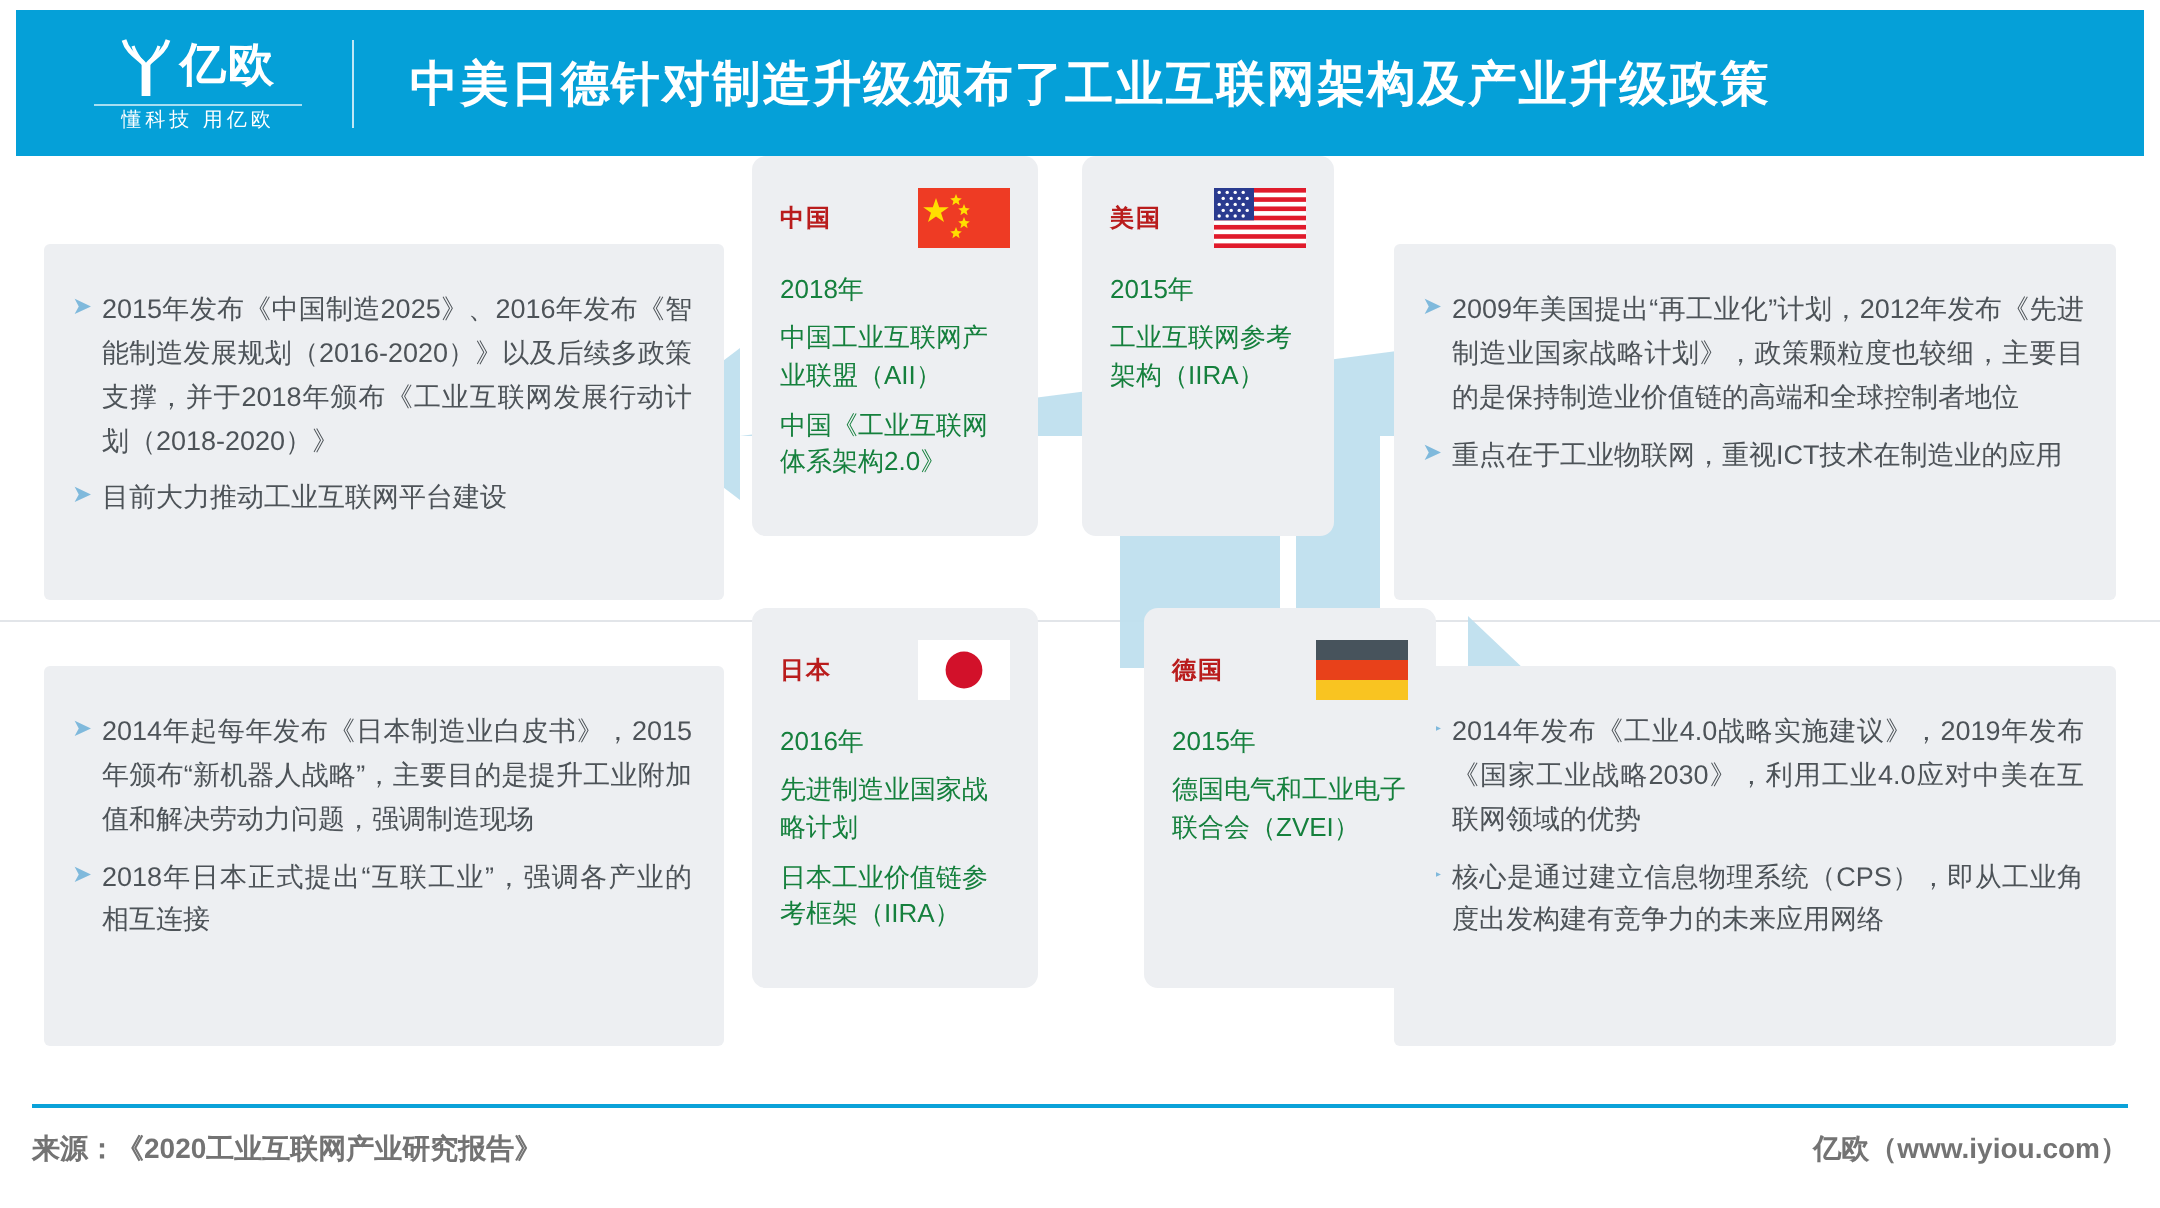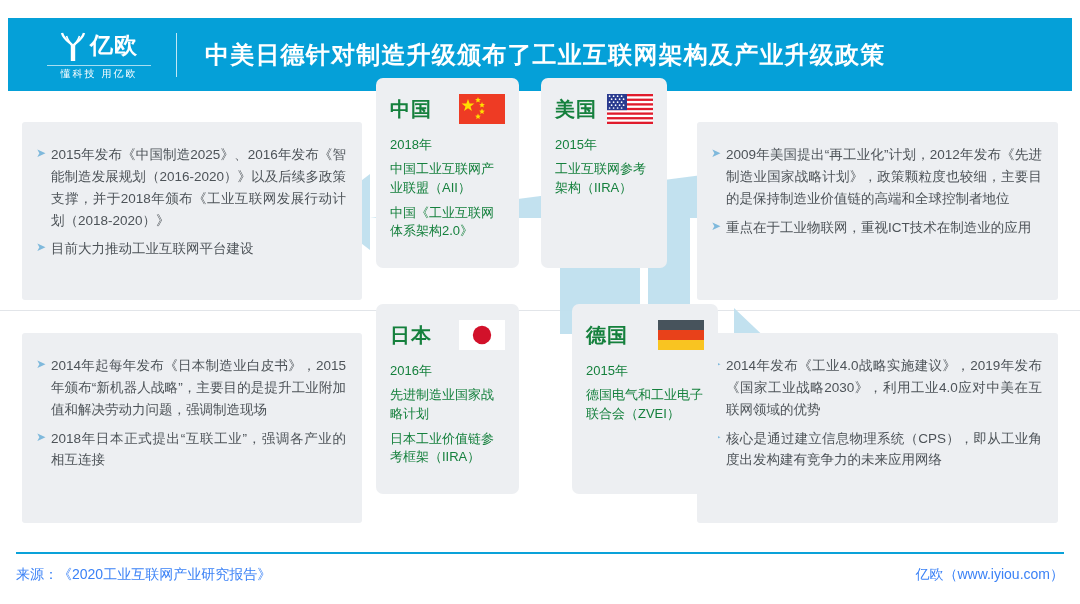--- a/index.html
+++ b/index.html
@@ -13,21 +13,21 @@
     position: relative;
     overflow: hidden;
     font-family: "Liberation Sans", "DejaVu Sans", sans-serif;
     -webkit-font-smoothing: antialiased;
   }
 
   
   .header-bar {
     position: absolute;
     left: 8px;
-    top: 18px;
+    top: 5px;
     width: 1064px;
     height: 73px;
     background: #05a0d8;
     display: flex;
     align-items: center;
   }
   .logo-block {
     width: 118px;
     margin-left: 32px;
     display: flex;
@@ -150,22 +150,22 @@
   .card.c-germany { left: 572px; top: 226px; width: 146px; height: 190px; }
 
   .card-head {
     display: flex;
     align-items: center;
     justify-content: space-between;
     height: 34px;
     margin-bottom: 10px;
   }
   .card-name {
-    color: #15803d;
-    font-size: 20px;
+    color: #b91c1c;
+    font-size: 12px;
     font-weight: bold;
     letter-spacing: 1px;
     line-height: 1;
   }
   .flag {
     width: 46px;
     height: 30px;
     flex: 0 0 auto;
     display: block;
   }
@@ -188,22 +188,23 @@
     background: #0aa2d9;
   }
   .footer {
     position: absolute;
     left: 16px;
     top: 566px;
     width: 1048px;
     display: flex;
     align-items: center;
     justify-content: space-between;
-    color: #3b82f6;
+    color: #737373;
     font-size: 14px;
+    font-weight: bold;
   }
 </style>
 </head>
 <body>
 
 <div class="header-bar">
   <div class="logo-block">
     <div class="logo-top">
       <svg class="logo-mark" viewBox="0 0 26 30">
         <path d="M2 2 C4 9, 10 11, 12 14 L12 29 L14 29 L14 14 C16 11, 22 9, 24 2" fill="none" stroke="#ffffff" stroke-width="2.4"></path>

